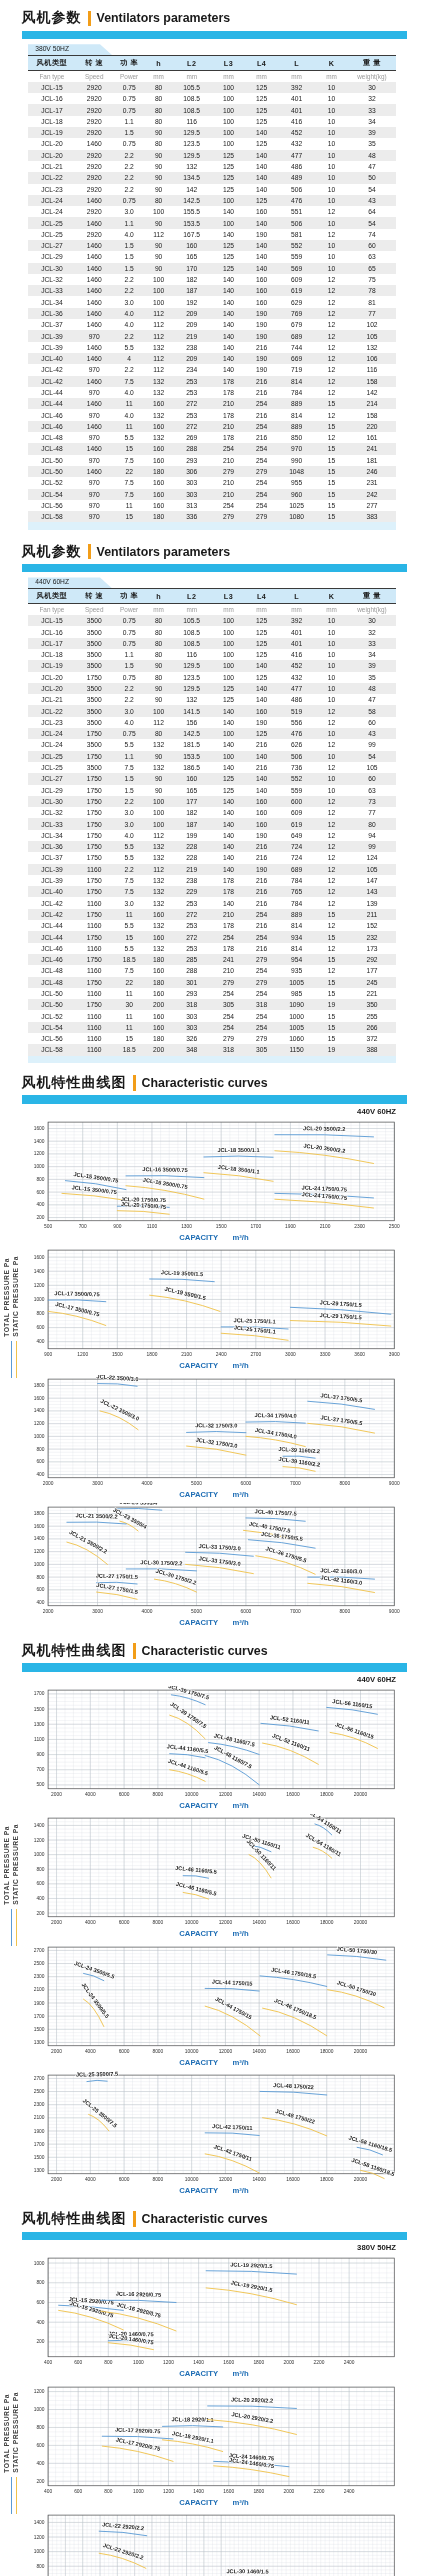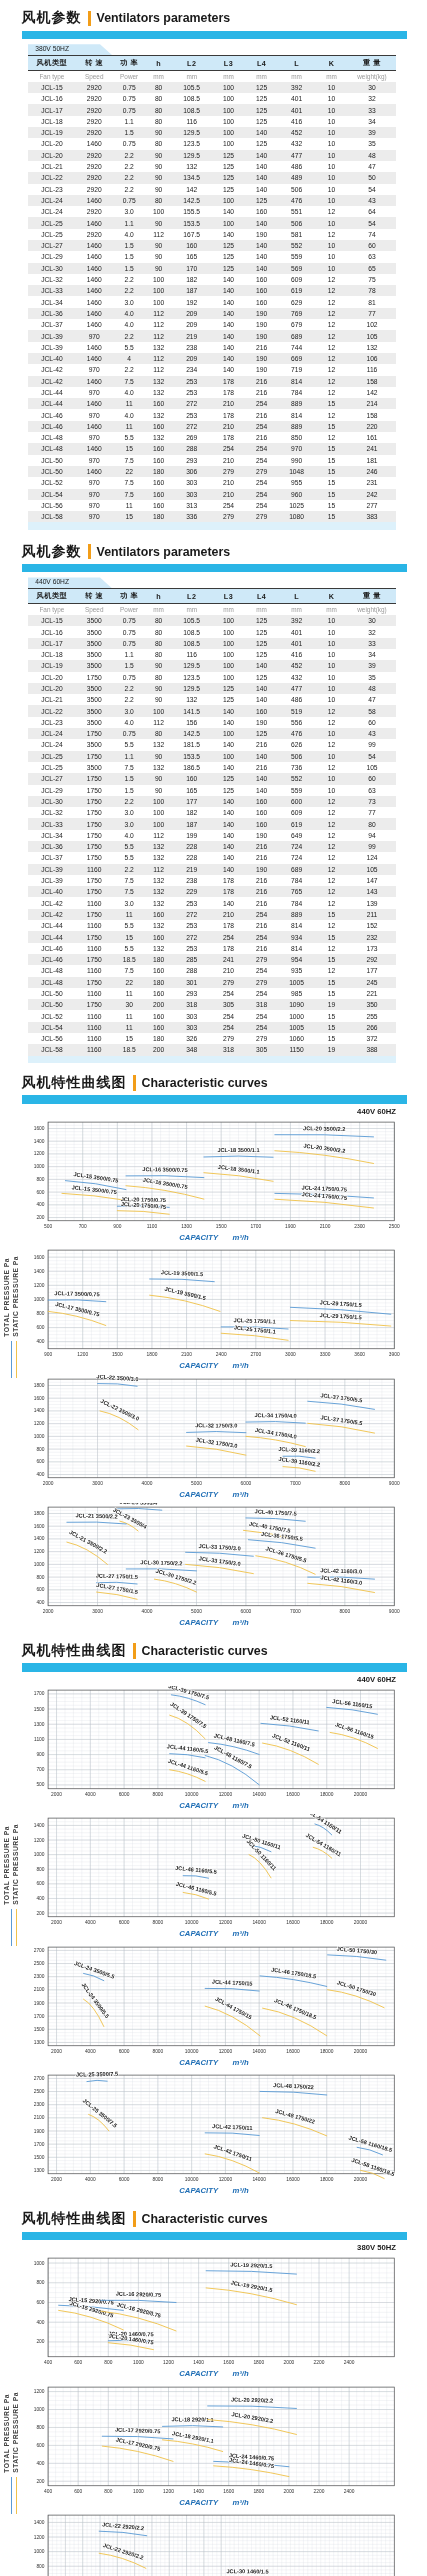--- a/index.html
+++ b/index.html
@@ -17,21 +17,21 @@
   .ptable .tab{width:77px;height:10.8px;line-height:10.8px;padding-left:7.2px;font-size:6.7px;
     clip-path:polygon(0 0,72px 0,84px 100%,0 100%);}
   .ptable .rule{height:1px;background:#3a3a3a;}
   .prow{display:grid;grid-template-columns:13% 10% 9% 7% 11% 9% 9% 10% 9% 13%;align-items:center;text-align:center;}
   .prow.cn{height:14px;font-size:7.2px;font-weight:bold;letter-spacing:0.5px;}
   .prow.en{height:10.8px;color:#9a9a9a;font-size:6.4px;}
   .prow.data{height:11.3px;}
   .pfoot{height:7.7px;}
   
   .chart-block{position:relative;}
-  .capacity{height:13.4px;text-align:center;font-size:7.7px;font-weight:bold;font-style:italic;}
+  .capacity{height:13.4px;text-align:center;font-size:7.7px;font-weight:bold;}
   .capacity .cunit{margin-left:14.4px;font-weight:bold;}
   .curve-section{position:relative;}
   .pressure-legend{position:absolute;left:-47px;width:118px;top:196px;transform:rotate(-90deg);transform-origin:center;}
   .pressure-legend .lt{font-size:6.7px;letter-spacing:0.5px;color:#444;white-space:nowrap;line-height:8.8px;font-weight:bold;}
   .legend-lines{position:absolute;left:11.3px;width:10.3px;}
   .legend-lines span{display:inline-block;width:1px;height:37px;margin-right:4.1px;}
 </style>
 </head>
 <body>
 

